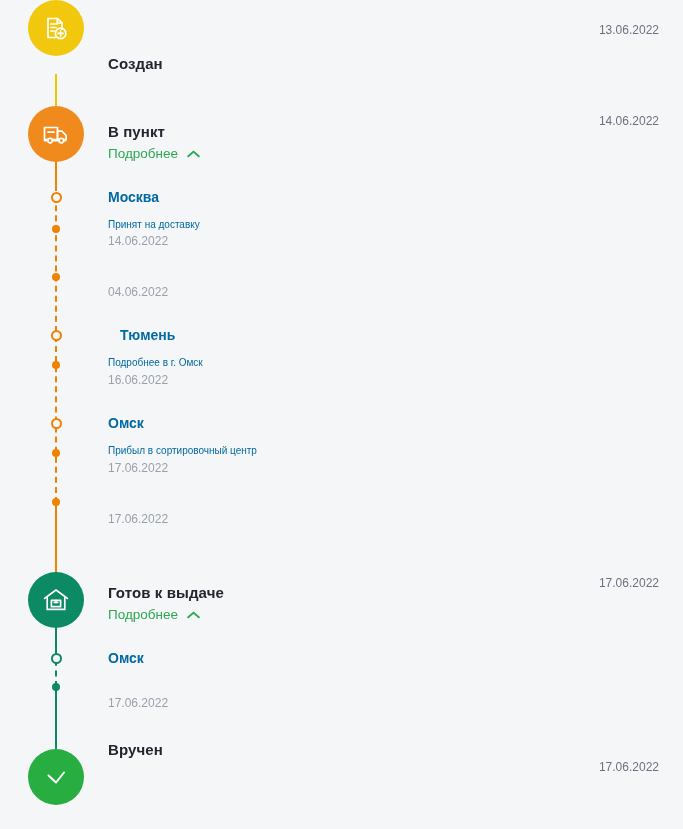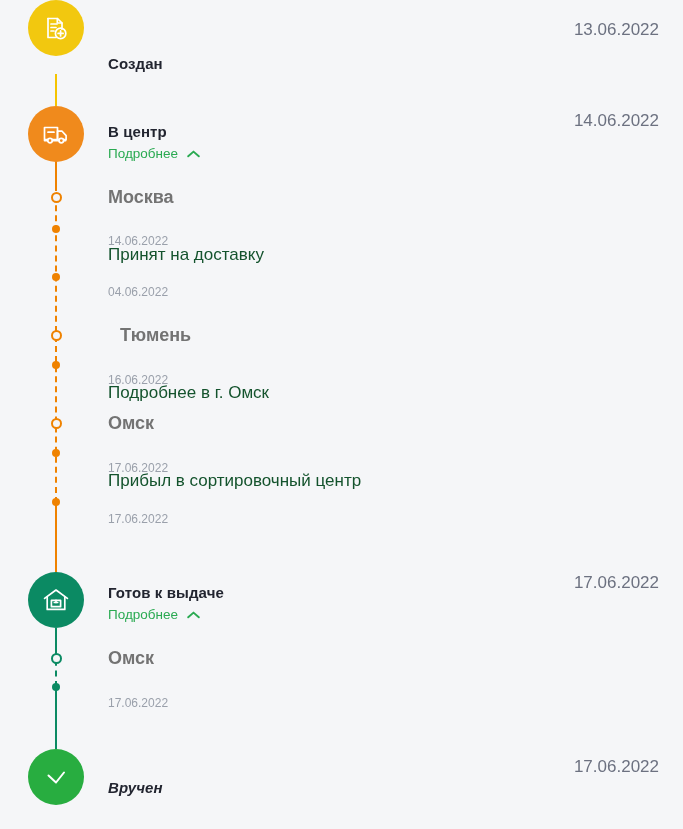--- a/index.html
+++ b/index.html
@@ -75,21 +75,21 @@
     cursor: pointer;
     line-height: 16px;
     white-space: nowrap;
   }
   .details-link .chev { display: block; }
 
   
   .milestone-date {
     position: absolute;
     right: 24px;
-    font-size: 17px;
+    font-size: 12px;
     color: #6c7180;
     line-height: 14px;
     white-space: nowrap;
   }
 
   
   .sub-line {
     position: absolute;
     width: 0;
     left: 56px;
@@ -122,34 +122,33 @@
     margin-left: -4px;
     margin-top: -4px;
     border-radius: 50%;
   }
   .dot-orange { background: #ef8200; }
   .dot-green  { background: #0b8a63; }
 
   .city-label {
     position: absolute;
     left: 108px;
-    font-size: 18px;
+    font-size: 14px;
     font-weight: bold;
-    color: #737373;
+    color: #0369a1;
     line-height: 16px;
     white-space: nowrap;
   }
   .event-text {
     position: absolute;
     left: 108px;
-    font-size: 17px;
-    color: #14532d;
+    font-size: 10px;
+    color: #0369a1;
     line-height: 16px;
     white-space: nowrap;
-    margin-top: 30px;
   }
   .event-date {
     position: absolute;
     left: 108px;
     font-size: 12px;
     color: #9aa0ab;
     line-height: 14px;
     white-space: nowrap;
   }
 </style>
@@ -192,21 +191,21 @@
         <path d="M7 13.2h6"></path>
         <circle cx="9" cy="21.6" r="2.3" fill="#f08a1c"></circle>
         <circle cx="20.3" cy="21.6" r="2.3" fill="#f08a1c"></circle>
         <path d="M11.4 21.6h6.5"></path>
         <path d="M3.5 21.6h3.2"></path>
         <path d="M22.7 21.6h2"></path>
       </svg>
     </span>
   </div>
   <div class="milestone-text" style="top:123px;">
-    <div class="milestone-title">В центр</div>
+    <div class="milestone-title">В пункт</div>
     <div class="details-link">
       <span>Подробнее</span>
       <span class="chev">
         <svg width="13" height="8" viewBox="0 0 13 8" fill="none" stroke="#2aaa52" stroke-width="1.9" stroke-linecap="round" stroke-linejoin="round">
           <path d="M1.2 6.3 6.5 1.6l5.3 4.7"></path>
         </svg>
       </span>
     </div>
   </div>
   <div class="milestone-date" style="top:114px;">14.06.2022</div>
@@ -272,18 +271,18 @@
   <div class="dot dot-green" style="top:687px;"></div>
   <div class="event-date" style="top:696px;">17.06.2022</div>
 
   <div class="node node-done" style="top:749px;">
     <span>
       <svg width="30" height="30" viewBox="0 0 30 30" fill="none" stroke="#ffffff" stroke-width="2" stroke-linecap="round" stroke-linejoin="round">
         <path d="M7.5 13.5 15 20.5l8-10"></path>
       </svg>
     </span>
   </div>
-  <div class="milestone-text" style="top:779px;font-style:italic;">
+  <div class="milestone-text" style="top:741px;">
     <div class="milestone-title">Вручен</div>
   </div>
   <div class="milestone-date" style="top:760px;">17.06.2022</div>
 
 </div>
 
 </body></html>

